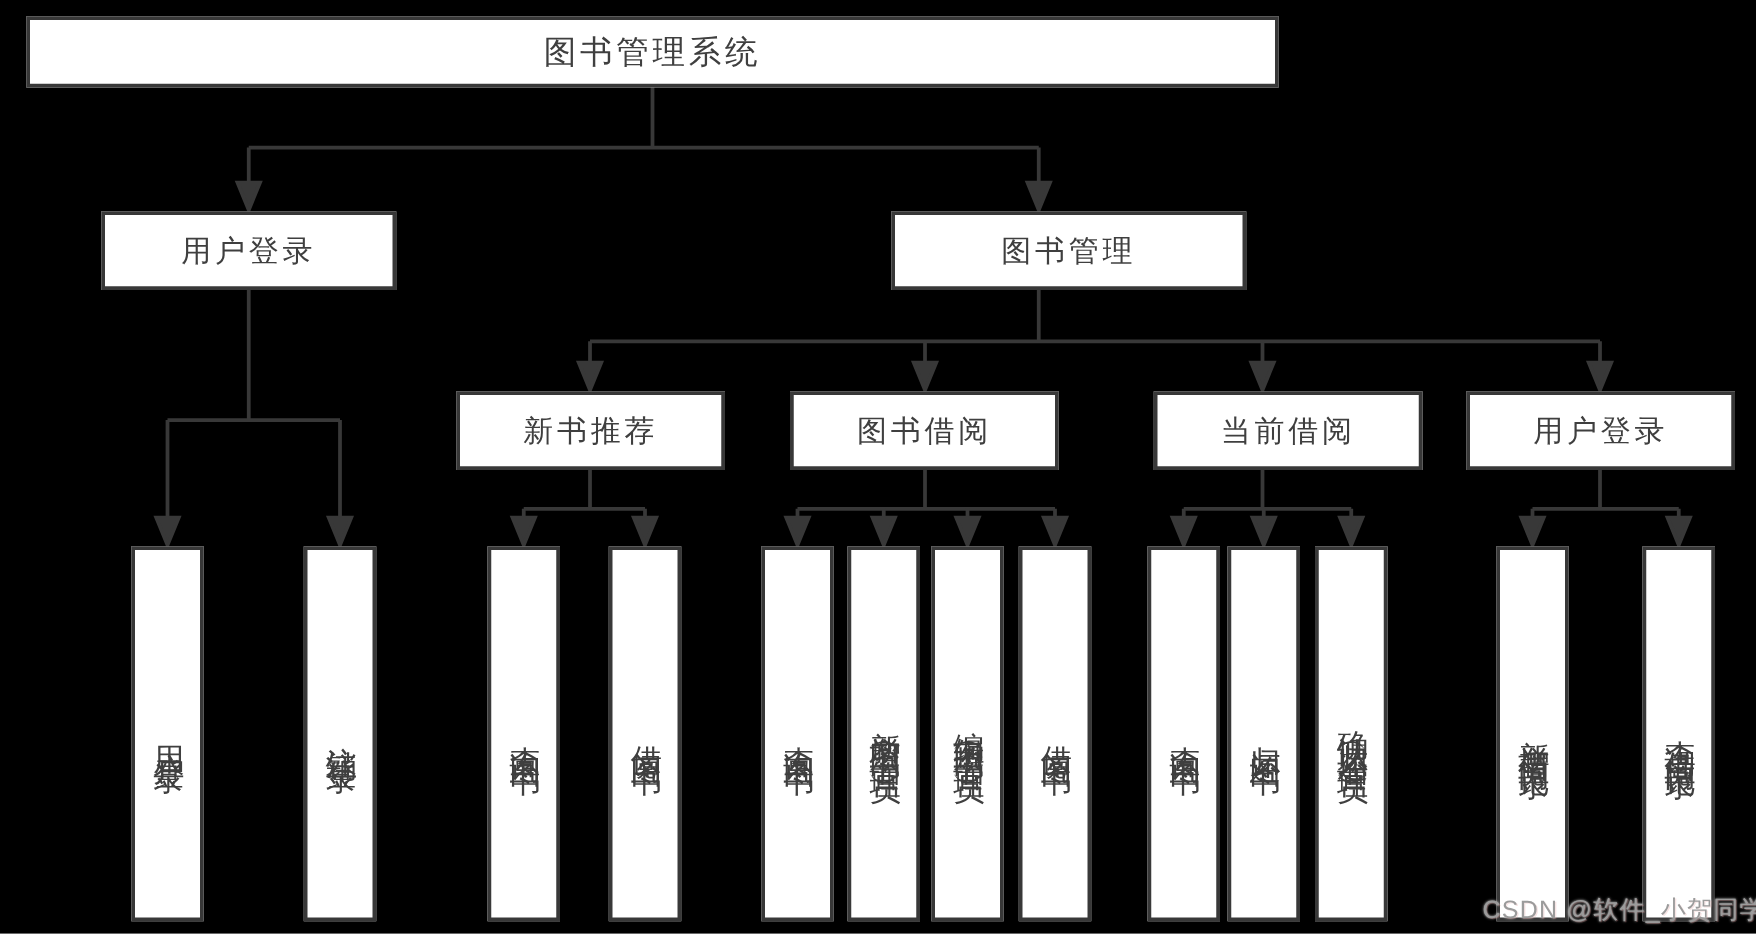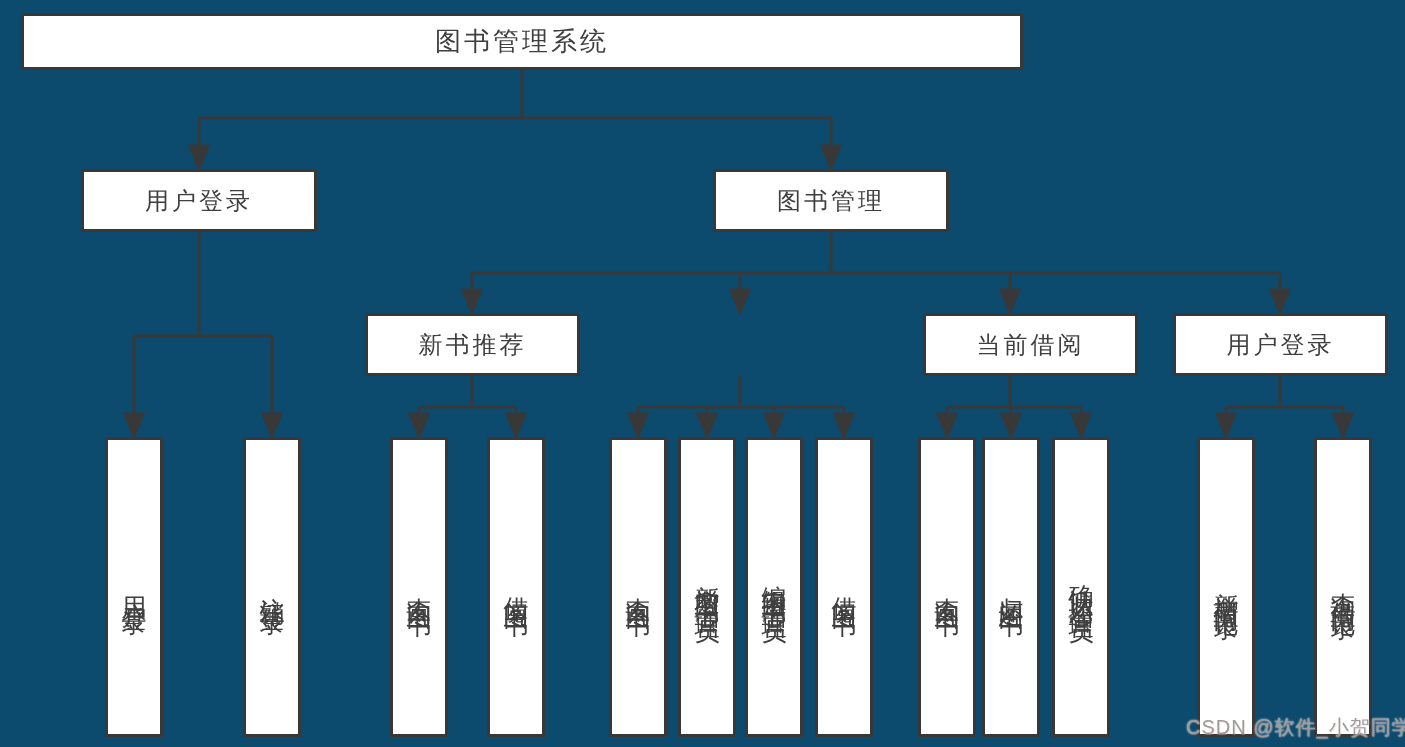--- a/index.html
+++ b/index.html
@@ -1,34 +1,34 @@
 <!DOCTYPE html>
 <html><head>
 <meta charset="utf-8">
 <style>
   html,body{margin:0;padding:0;background:#ffffff;}
   .stage{
-    position:relative;width:1405px;height:747px;background:#0c4a6e;overflow:hidden;
+    position:relative;width:1405px;height:747px;background:#000000;overflow:hidden;
     font-family:"Liberation Sans","DejaVu Sans",sans-serif;color:#3f3f3f;
   }
   .wires{position:absolute;left:0;top:0;width:1405px;height:747px;}
   .box{
     position:absolute;box-sizing:border-box;border:3px solid #383838;background:#ffffff;
     display:flex;align-items:center;justify-content:center;color:#3f3f3f;
   }
   .h-label{font-size:24px;letter-spacing:3px;white-space:nowrap;}
   .root-label{font-size:26px;letter-spacing:3px;}
   .v-label{
     writing-mode:vertical-rl;text-orientation:mixed;
     font-size:25px;line-height:1;letter-spacing:5px;white-space:nowrap;
   }
   
   .n-root{left:21px;top:13px;width:1002px;height:57px;}
   .n-l2a{left:81px;top:169px;width:236px;height:63px;}
-  .n-l2b{left:713px;top:169px;width:236px;height:63px;}
+  .n-l2b{left:713px;top:169px;width:284px;height:63px;}
   .n-l3{top:313px;width:215px;height:63px;}
   .n-l3a{left:365px;}
   .n-l3b{left:632px;}
   .n-l3c{left:903px;margin-left:20px;}
   .n-l3d{left:1173px;}
   .leaf{top:437px;width:58px;height:300px;}
   .lf1{left:105px;}  .lf2{left:243px;}
   .lf3{left:390px;}  .lf4{left:487px;}
   .lf5{left:609px;}  .lf6{left:678px;}  .lf7{left:745px;}  .lf8{left:815px;}
   .lf9{left:918px;}  .lf10{left:982px;} .lf11{left:1052px;}
@@ -127,20 +127,23 @@
   <div class="box n-l2a">
     <span class="h-label">用户登录</span>
   </div>
   <div class="box n-l2b">
     <span class="h-label">图书管理</span>
   </div>
 
   <div class="box n-l3 n-l3a">
     <span class="h-label">新书推荐</span>
   </div>
+  <div class="box n-l3 n-l3b">
+    <span class="h-label">图书借阅</span>
+  </div>
   <div class="box n-l3 n-l3c">
     <span class="h-label">当前借阅</span>
   </div>
   <div class="box n-l3 n-l3d">
     <span class="h-label">用户登录</span>
   </div>
 
   <div class="box leaf lf1">
     <span class="v-label">用户登录</span>
   </div>

